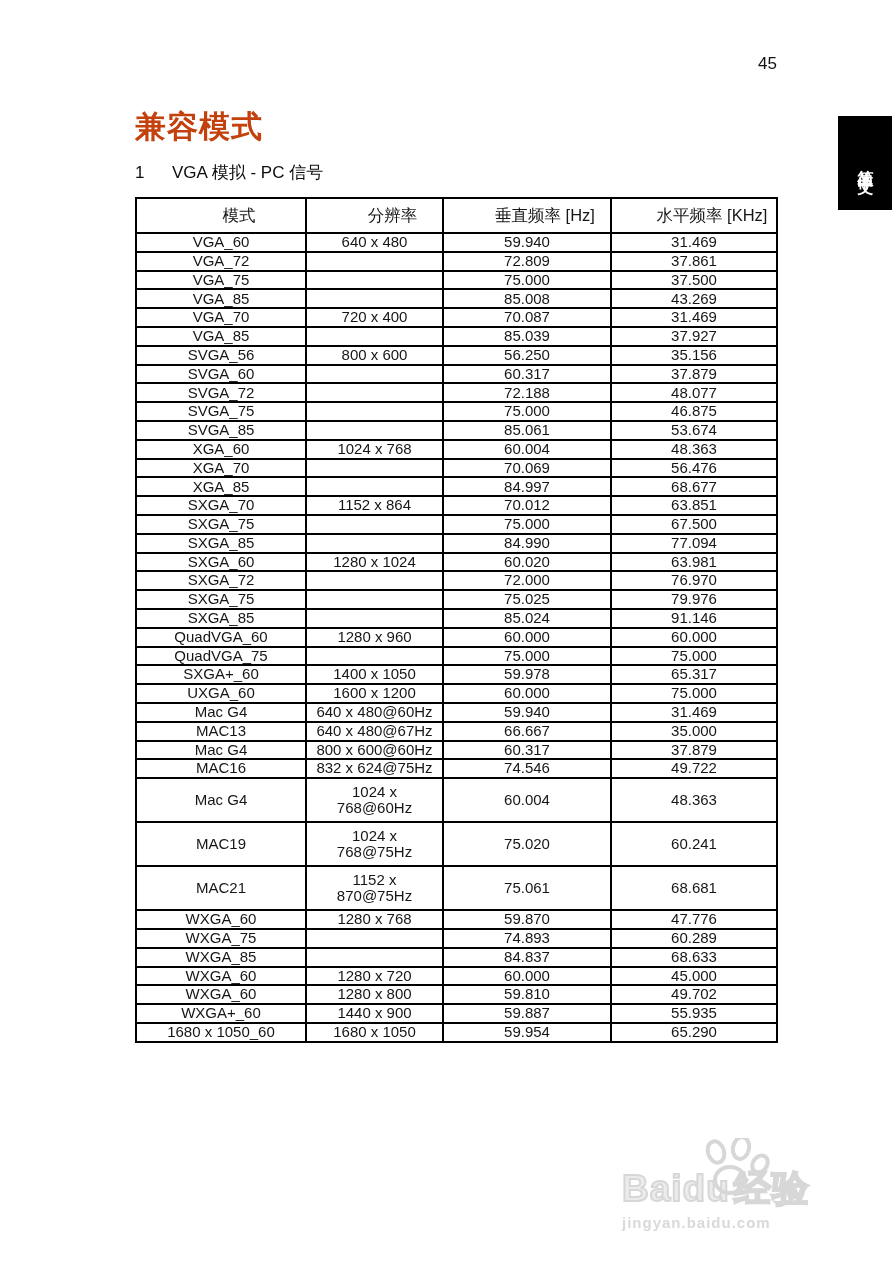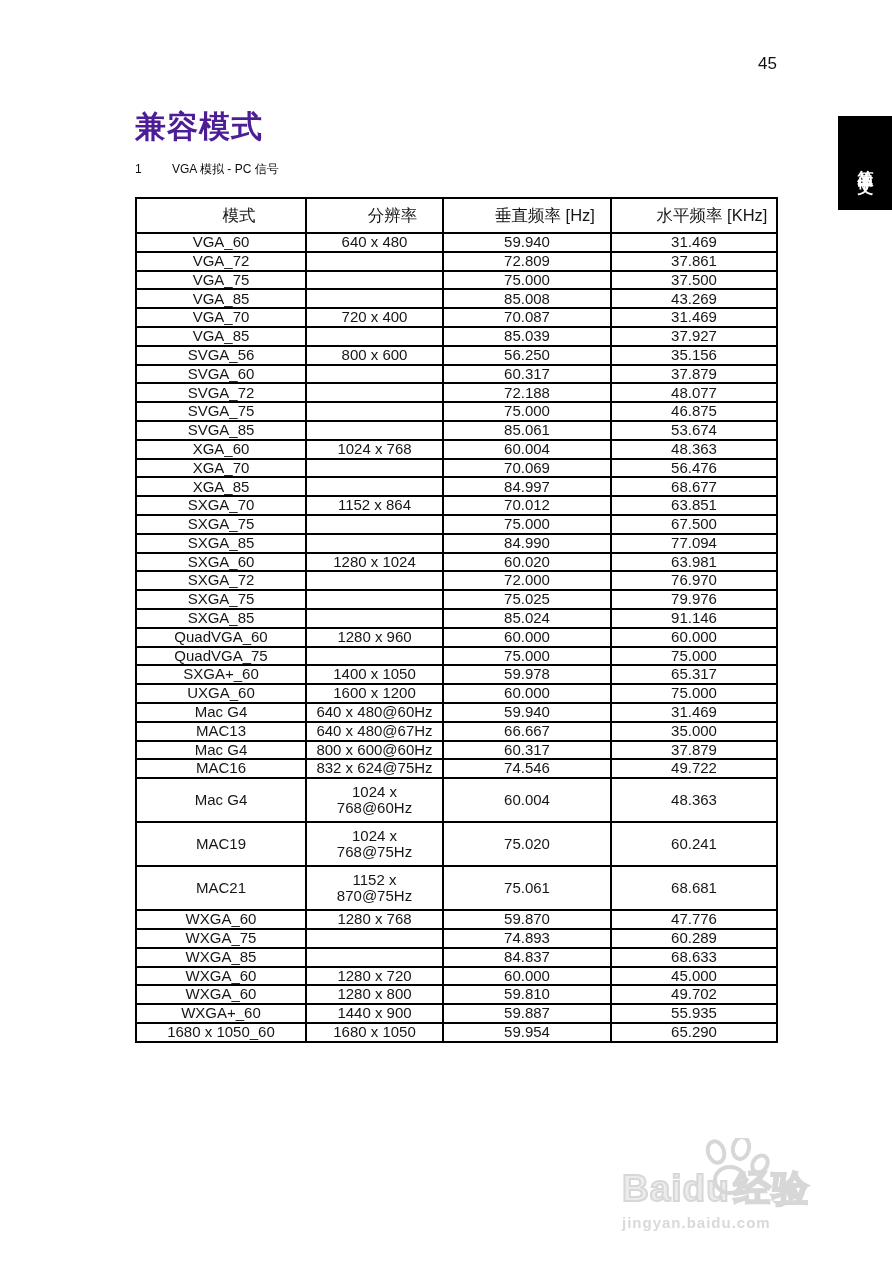--- a/index.html
+++ b/index.html
@@ -38,27 +38,27 @@
     letter-spacing: 3px;
     font-weight: 600;
   }
   .title {
     position: absolute;
     left: 135px;
     top: 106px;
     font-size: 31px;
     font-weight: 700;
     letter-spacing: 1px;
-    color: #4c1d95;
+    color: #c2410c;
   }
   .section-line {
     position: absolute;
     left: 135px;
     top: 161px;
-    font-size: 12px;
+    font-size: 17px;
     color: #0d0d0d;
   }
   .section-line .sec-idx { display: inline-block; width: 37px; }
   table.compat {
     position: absolute;
     left: 135px;
     top: 197px;
     width: 641px;
     border-collapse: collapse;
     table-layout: fixed;

